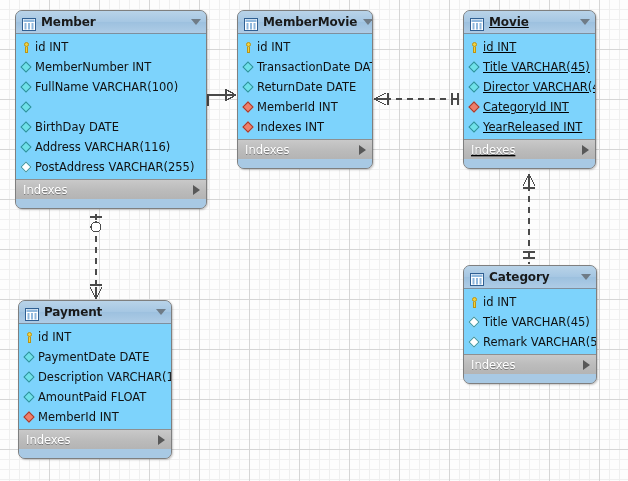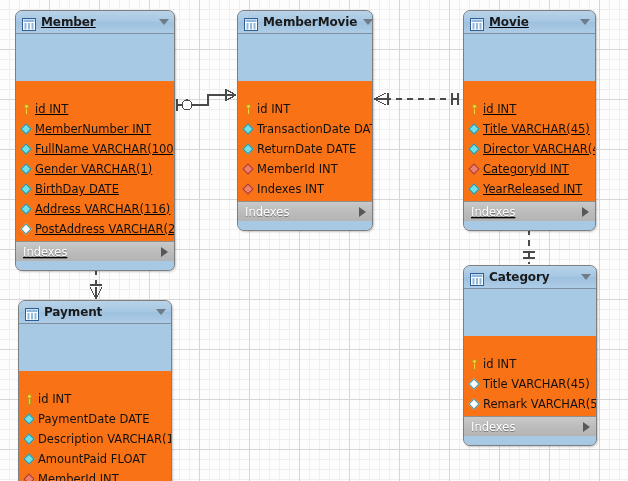--- a/index.html
+++ b/index.html
@@ -66,23 +66,22 @@
   }
   .caret-down {
     flex: 0 0 auto;
     width: 0; height: 0;
     border-left: 5px solid transparent;
     border-right: 5px solid transparent;
     border-top: 6px solid #6f7b86;
     margin-left: 6px;
   }
   .cols {
-    background: #f97316;
-    padding: 18px 0 2px 0;
-    margin-top: 47px;
+    background: #7dd3fc;
+    padding: 3px 0 2px 0;
   }
   .col {
     height: 20px;
     display: flex;
     align-items: center;
     padding-left: 4px;
     box-sizing: border-box;
     white-space: nowrap;
   }
   .col-name {
@@ -192,21 +191,21 @@
         <path d="M529,174 L523,186 M529,174 L535,186 M529,174 L529,186"></path>
         <line x1="523" y1="188" x2="535" y2="188"></line>
 
         <line x1="523" y1="252" x2="535" y2="252"></line>
         <line x1="523" y1="258" x2="535" y2="258"></line>
       </g>
 
     </g>
   </svg>
 
-<div class="tbl" style="left: 15px; top: 10px; width: 160px; text-decoration: underline;">
+<div class="tbl" style="left: 15px; top: 10px; width: 192px;">
       <div class="tbl-head">
         <span class="tbl-icon"><svg width="14" height="13" viewBox="0 0 14 13">
             <rect x="0.5" y="0.5" width="13" height="12" fill="#ffffff" stroke="#2f5f92"></rect>
             <rect x="1.5" y="1.5" width="11" height="2.5" fill="#8fb8dd"></rect>
             <rect x="2.5" y="5" width="2" height="6.5" fill="#8fb8dd"></rect>
             <rect x="6" y="5" width="2" height="6.5" fill="#8fb8dd"></rect>
             <rect x="9.5" y="5" width="2" height="6.5" fill="#8fb8dd"></rect>
           </svg></span>
         <span class="tbl-title">Member</span>
         <span class="caret-down"></span>
@@ -225,21 +224,20 @@
         <div class="col">
           <span class="glyph">
             <span class="dia dia-cyan"></span>
           </span>
           <span class="col-name">FullName VARCHAR(100)</span>
         </div>
         <div class="col">
           <span class="glyph">
             <span class="dia dia-cyan"></span>
           </span>
-          <span class="col-name">Gender VARCHAR(1)</span>
         </div>
         <div class="col">
           <span class="glyph">
             <span class="dia dia-cyan"></span>
           </span>
           <span class="col-name">BirthDay DATE</span>
         </div>
         <div class="col">
           <span class="glyph">
             <span class="dia dia-cyan"></span>

